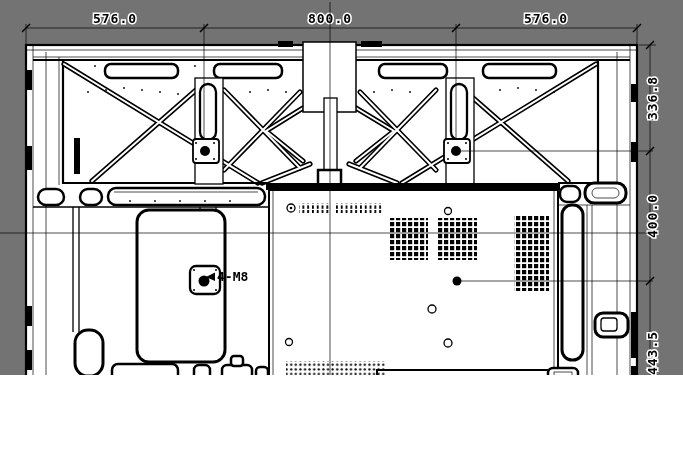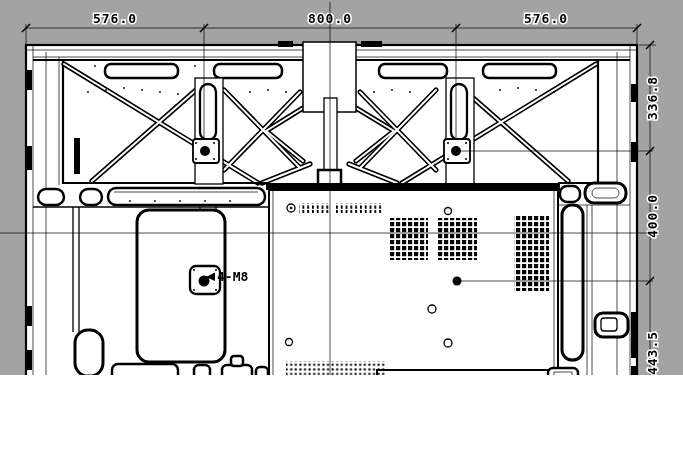--- a/index.html
+++ b/index.html
@@ -1,16 +1,16 @@
 <!DOCTYPE html>
 <html><head>
 <meta charset="utf-8">
 <style>
   html,body{margin:0;padding:0;background:#ffffff;}
-  #stage{position:relative;width:683px;height:375px;background:#a3a3a3;overflow:hidden;}
+  #stage{position:relative;width:683px;height:375px;background:#737373;overflow:hidden;}
   svg{position:absolute;left:0;top:0;}
   .rib{stroke:#000;stroke-width:5.2;fill:none;stroke-linecap:round;stroke-linejoin:round}
   .ribcore{stroke:#fff;stroke-width:2;fill:none;stroke-linecap:round;stroke-linejoin:round}
   .s2{stroke:#000;stroke-width:2.2;fill:none}
   .s1{stroke:#000;stroke-width:1.3;fill:none}
   .s0{stroke:#000;stroke-width:0.7;fill:none}
   .ow{stroke:#000;stroke-width:2.5;fill:#fff}
   .ow3{stroke:#000;stroke-width:3;fill:#fff}
   .blk{fill:#000;stroke:none}
   .dimtext{font-family:"DejaVu Sans Mono","Liberation Mono",monospace;font-weight:bold;font-size:13px;fill:#000;

